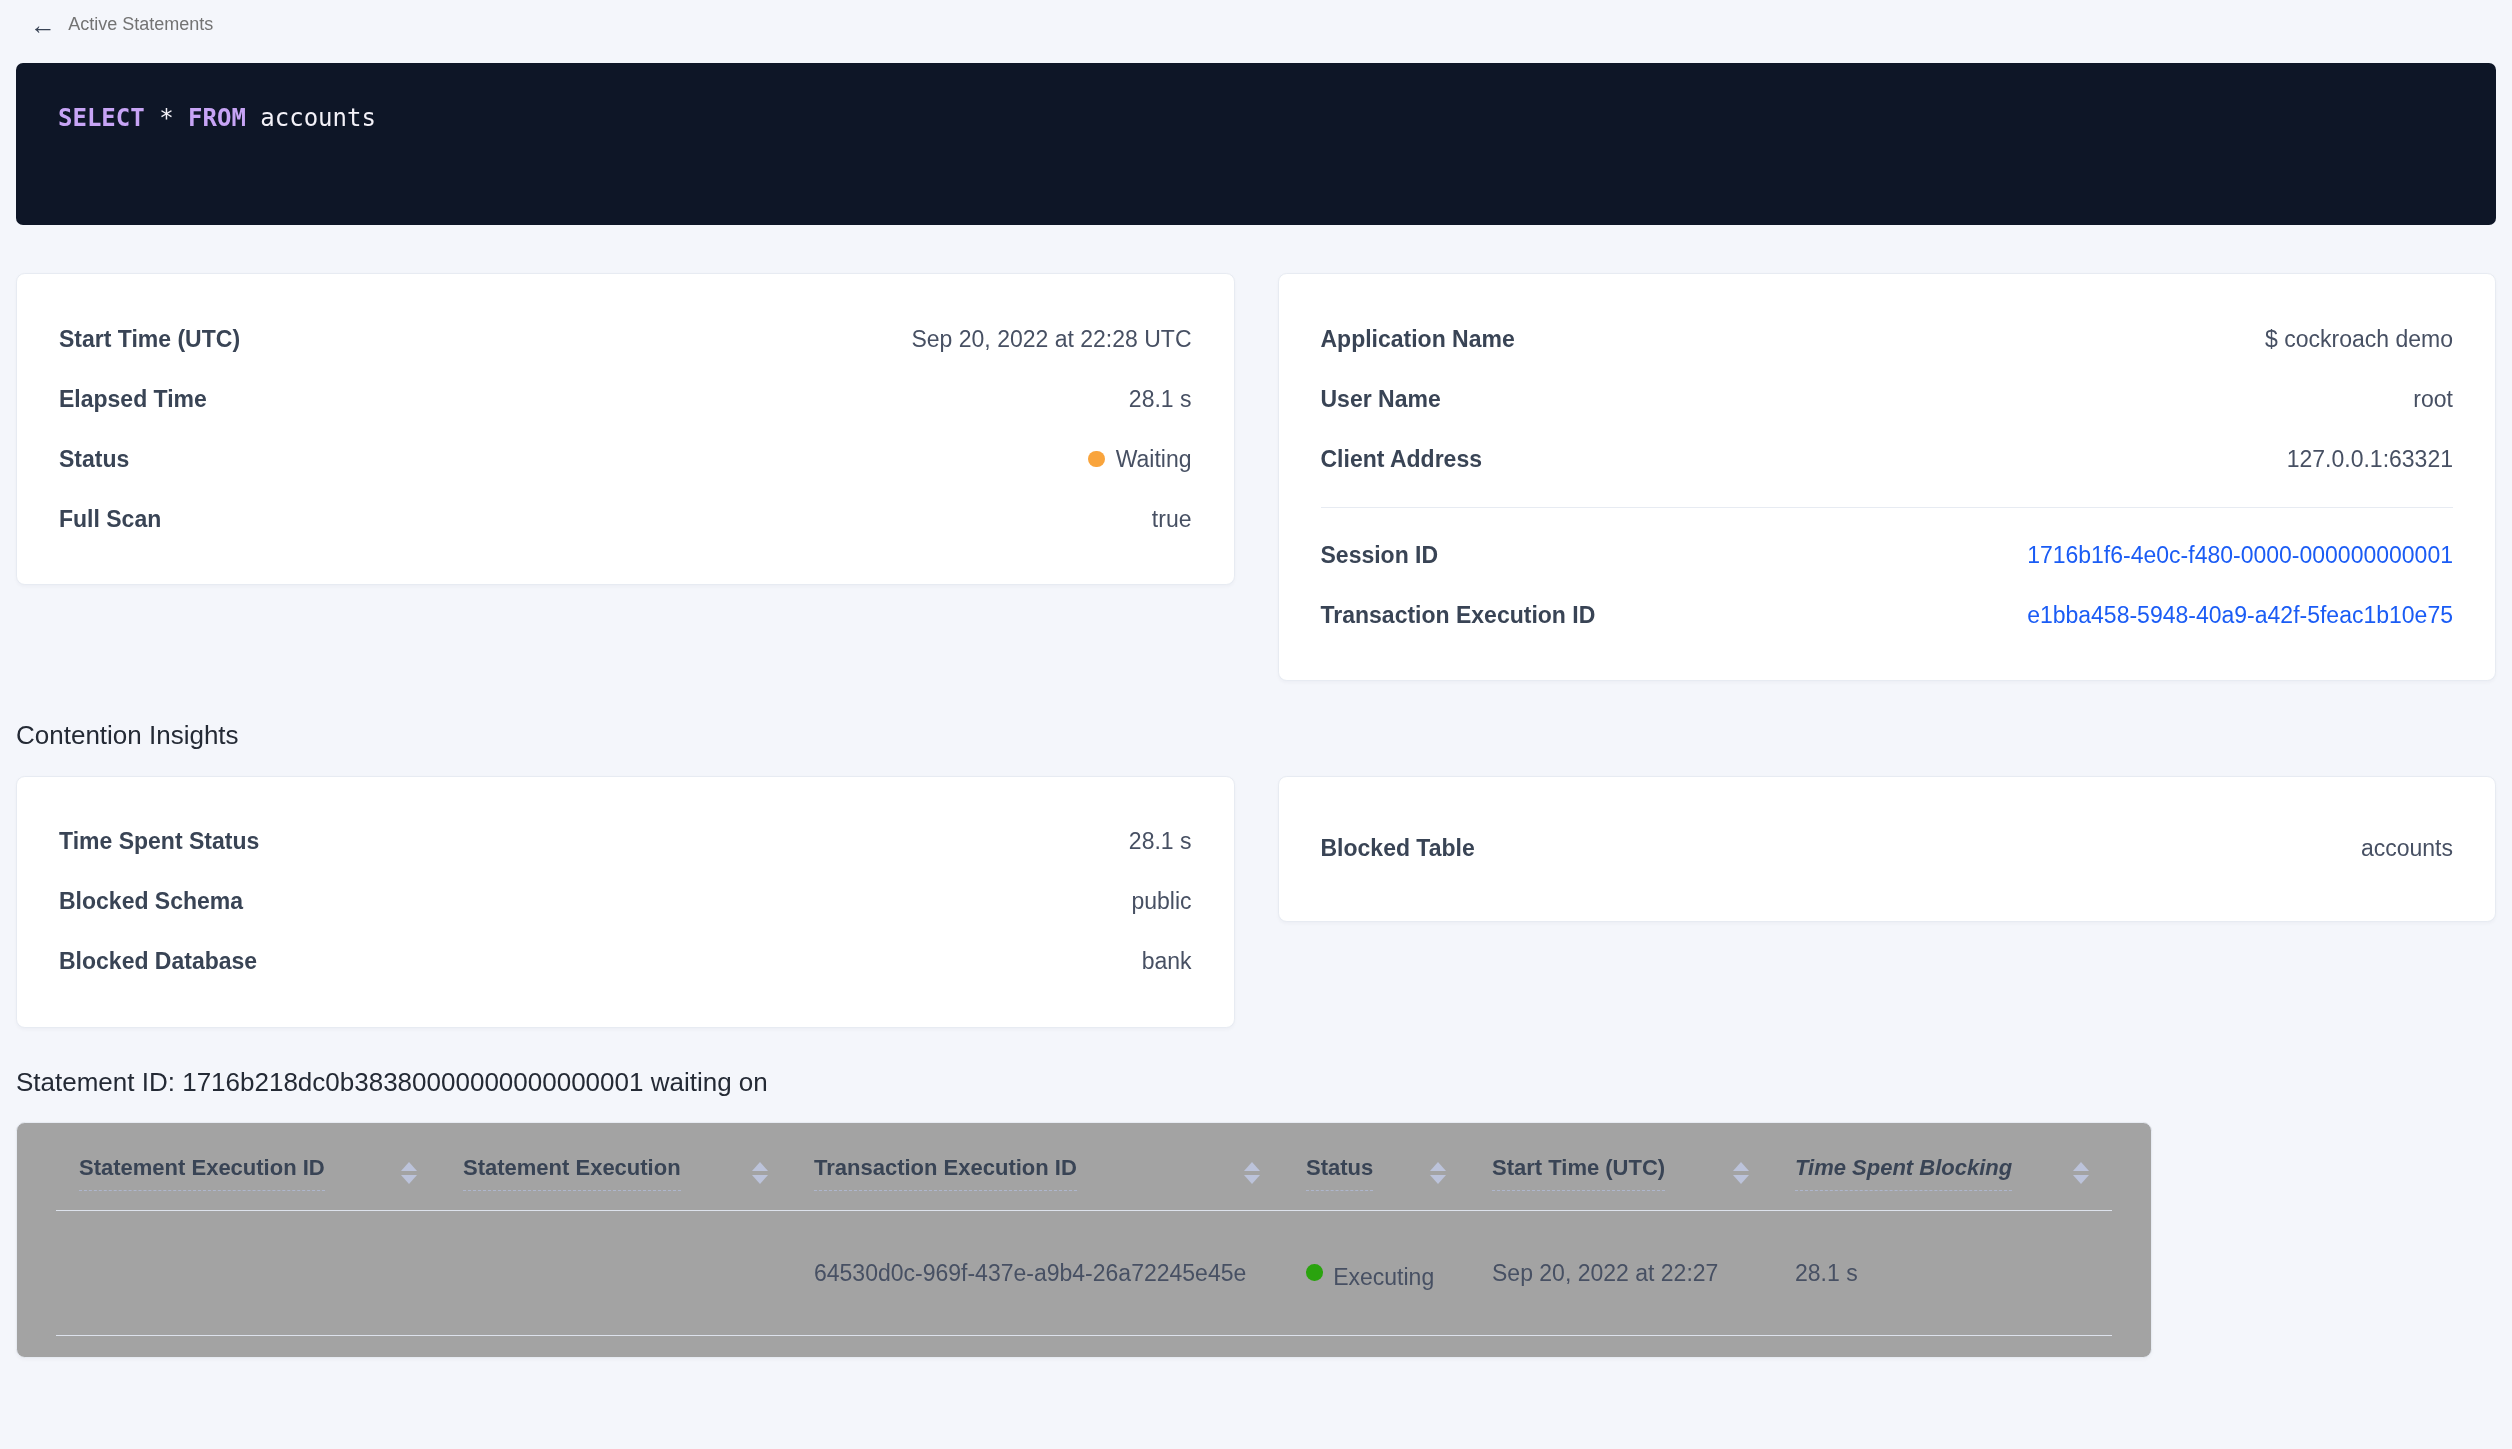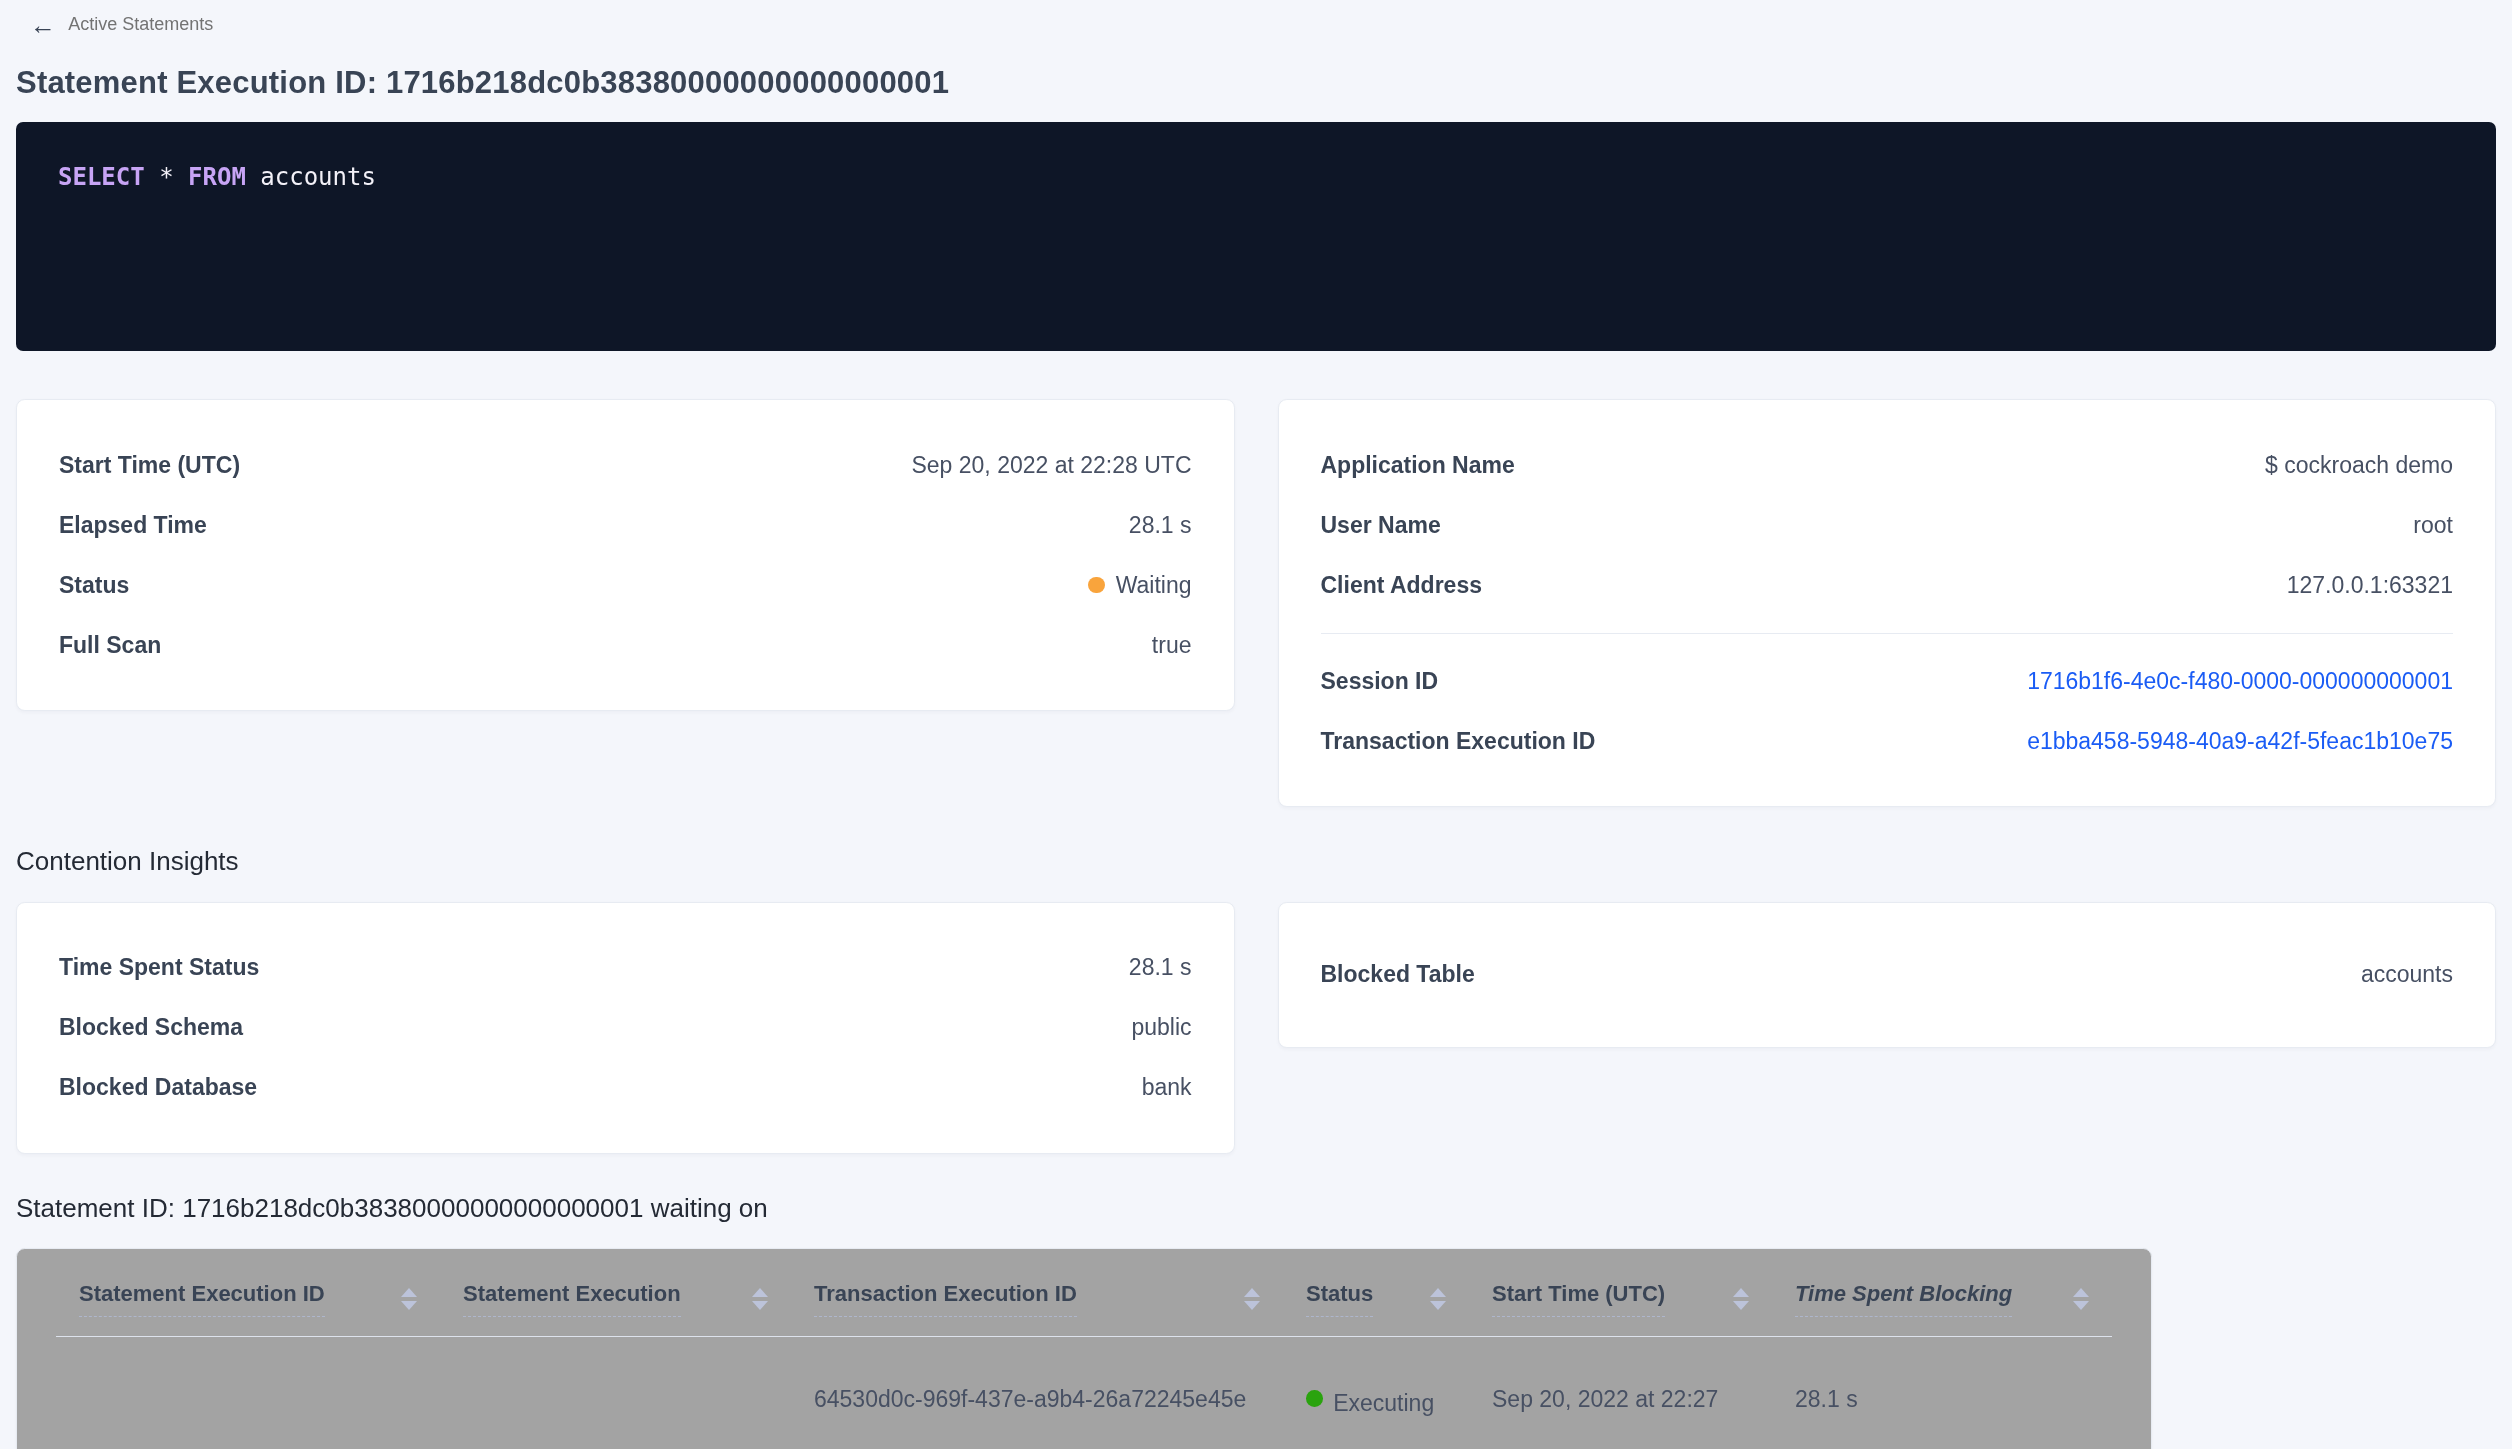--- a/index.html
+++ b/index.html
@@ -23,21 +23,21 @@
   
   .page-title {
     margin-top: 23px;
     font-size: 31px; font-weight: 700; color: #394455;
     letter-spacing: 0.2px;
   }
 
   
   .sql-box {
     margin-top: 21px;
-    height: 229px;
+    height: 162px;
     background: var(--sql-bg, #0e1627);
     border-radius: 7px;
     padding: 40px 42px;
   }
   .sql-code {
     font-family: "DejaVu Sans Mono", monospace;
     font-size: 24px; line-height: 1.3;
     color: var(--sql-text, #f3f1f8);
   }
   .sql-code .kw { color: var(--sql-keyword, #c7a4f5); font-weight: 700; }
@@ -135,21 +135,20 @@
 </head>
 <body>
 
 <div class="page">
 
   <div class="back-row">
     <span class="back-arrow">←</span>
     <span class="back-label">Active Statements</span>
   </div>
 
-  <h1 class="page-title">Statement Execution ID: 1716b218dc0b38380000000000000001</h1>
 
   <div class="sql-box">
     <div class="sql-code"><span class="kw">SELECT</span><span class="plain"> * </span><span class="kw">FROM</span><span class="plain"> accounts</span></div>
   </div>
 
   <div class="cards-grid">
 
     <div class="card half">
       <div class="kv-row">
         <span class="kv-label">Start Time (UTC)</span>

